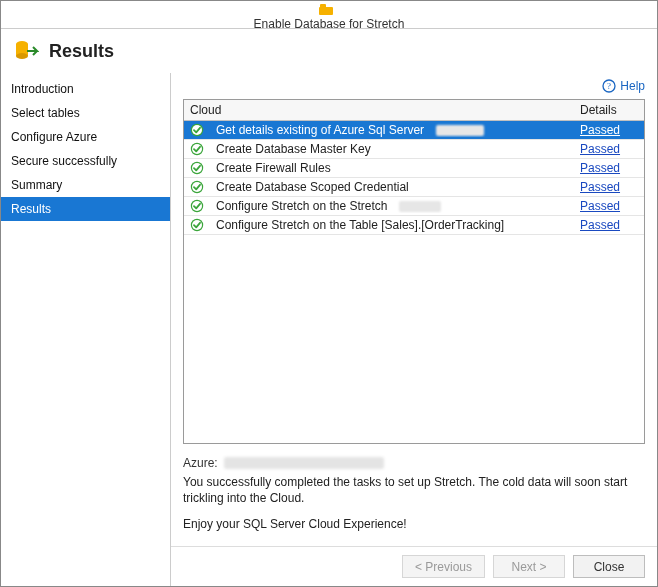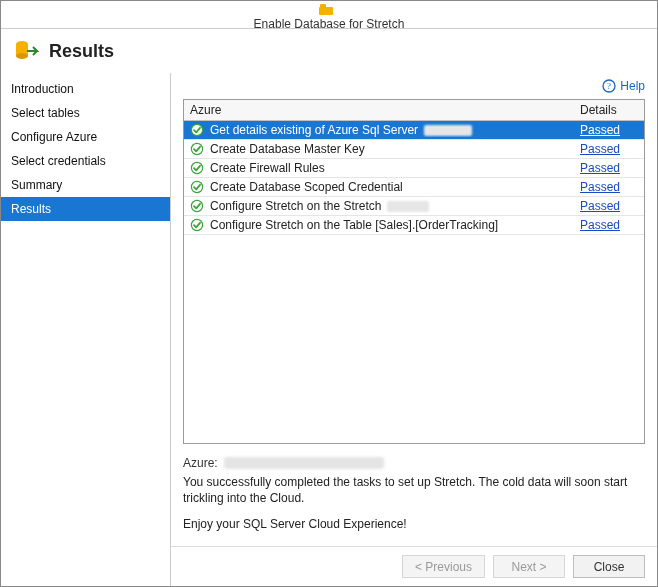--- a/index.html
+++ b/index.html
@@ -22,21 +22,21 @@
   .help-row { display:flex; justify-content:flex-end; align-items:center; padding: 6px 12px 2px 12px; }
   .help-link { color:#1a66c2; display:flex; align-items:center; gap:4px; font-size:12px; cursor:pointer; }
   .help-icon { width:14px; height:14px; display:inline-flex; align-items:center; justify-content:center; }
   .table-wrap { margin: 4px 12px 8px 12px; border:1px solid #9a9a9a; background:#fff; flex:0 0 auto; height:345px; overflow:hidden; }
   table.results { width:100%; border-collapse:collapse; table-layout:fixed; }
   table.results th { text-align:left; font-weight:400; font-size:12px; padding:3px 6px; border-bottom:1px solid #c0c0c0; background:#f7f7f7; }
   table.results th:last-child { width: 70px; }
   table.results td { font-size:12px; padding:2px 6px; border-bottom:1px solid #e5e5e5; vertical-align:middle; }
   tr.row.selected td { background:#1977d3; color:#fff; }
   tr.row.selected a { color:#fff; }
-  .task-cell { display:flex; align-items:center; gap:6px; overflow:hidden; white-space:nowrap; }
+  .task-cell { display:flex; align-items:center; gap:12px; overflow:hidden; white-space:nowrap; }
   .check { width:14px; height:14px; flex-shrink:0; display:inline-flex; align-items:center; justify-content:center; }
   .details-link { color:#1a49c0; text-decoration:underline; cursor:pointer; }
   .obscured { display:inline-block; height:11px; background: #e6e6e6; border-radius:2px; filter: blur(1px); }
   .logs { margin: 4px 12px 0 12px; font-size:12px; color:#333; display:flex; align-items:center; gap:6px; }
   .logs-path { width:160px; height:12px; background:#e4e4e4; filter: blur(1.5px); border-radius:2px; }
   .msg { margin: 4px 12px 0 12px; font-size:12px; color:#222; line-height:1.35; }
   .footer { height: 40px; border-top:1px solid #ddd; display:flex; align-items:center; justify-content:flex-end; padding:0 12px; gap:8px; margin-top:auto; }
   button.btn { min-width:72px; height:23px; font-size:12px; background:#f2f2f2; border:1px solid #bdbdbd; color:#333; cursor:pointer; padding:0 12px; }
   button.btn:disabled { color:#9a9a9a; background:#f4f4f4; border-color:#d6d6d6; cursor:default; }
 </style>
@@ -83,21 +83,21 @@
         </svg>
     </span>
     <span class="header-title">Results</span>
   </div>
 
   <div class="body">
     <div class="sidebar">
       <div class="side-item">Introduction</div>
       <div class="side-item">Select tables</div>
       <div class="side-item">Configure Azure</div>
-      <div class="side-item">Select credentials</div>
+      <div class="side-item">Secure successfully</div>
       <div class="side-item">Summary</div>
       <div class="side-item selected">Results</div>
     </div>
 
     <div class="content">
       <div class="help-row">
         <a class="help-link">
           <span class="help-icon">
             <svg viewBox="0 0 14 14">
                 <circle cx="7" cy="7" r="6" fill="none" stroke="#1a66c2" stroke-width="1.3"></circle>
@@ -105,21 +105,21 @@
               </svg>
           </span>
           <span>Help</span>
         </a>
       </div>
 
       <div class="table-wrap">
         <table class="results">
           <thead>
             <tr>
-              <th>Azure</th>
+              <th>Cloud</th>
               <th>Details</th>
             </tr>
           </thead>
           <tbody id="results-body">
               <tr class="row selected">
                 <td>
                   <div class="task-cell">
                     <span class="check">
                       <svg viewBox="0 0 14 14">
                         <circle cx="7" cy="7" r="6.2" fill="#3aa53a"></circle>

